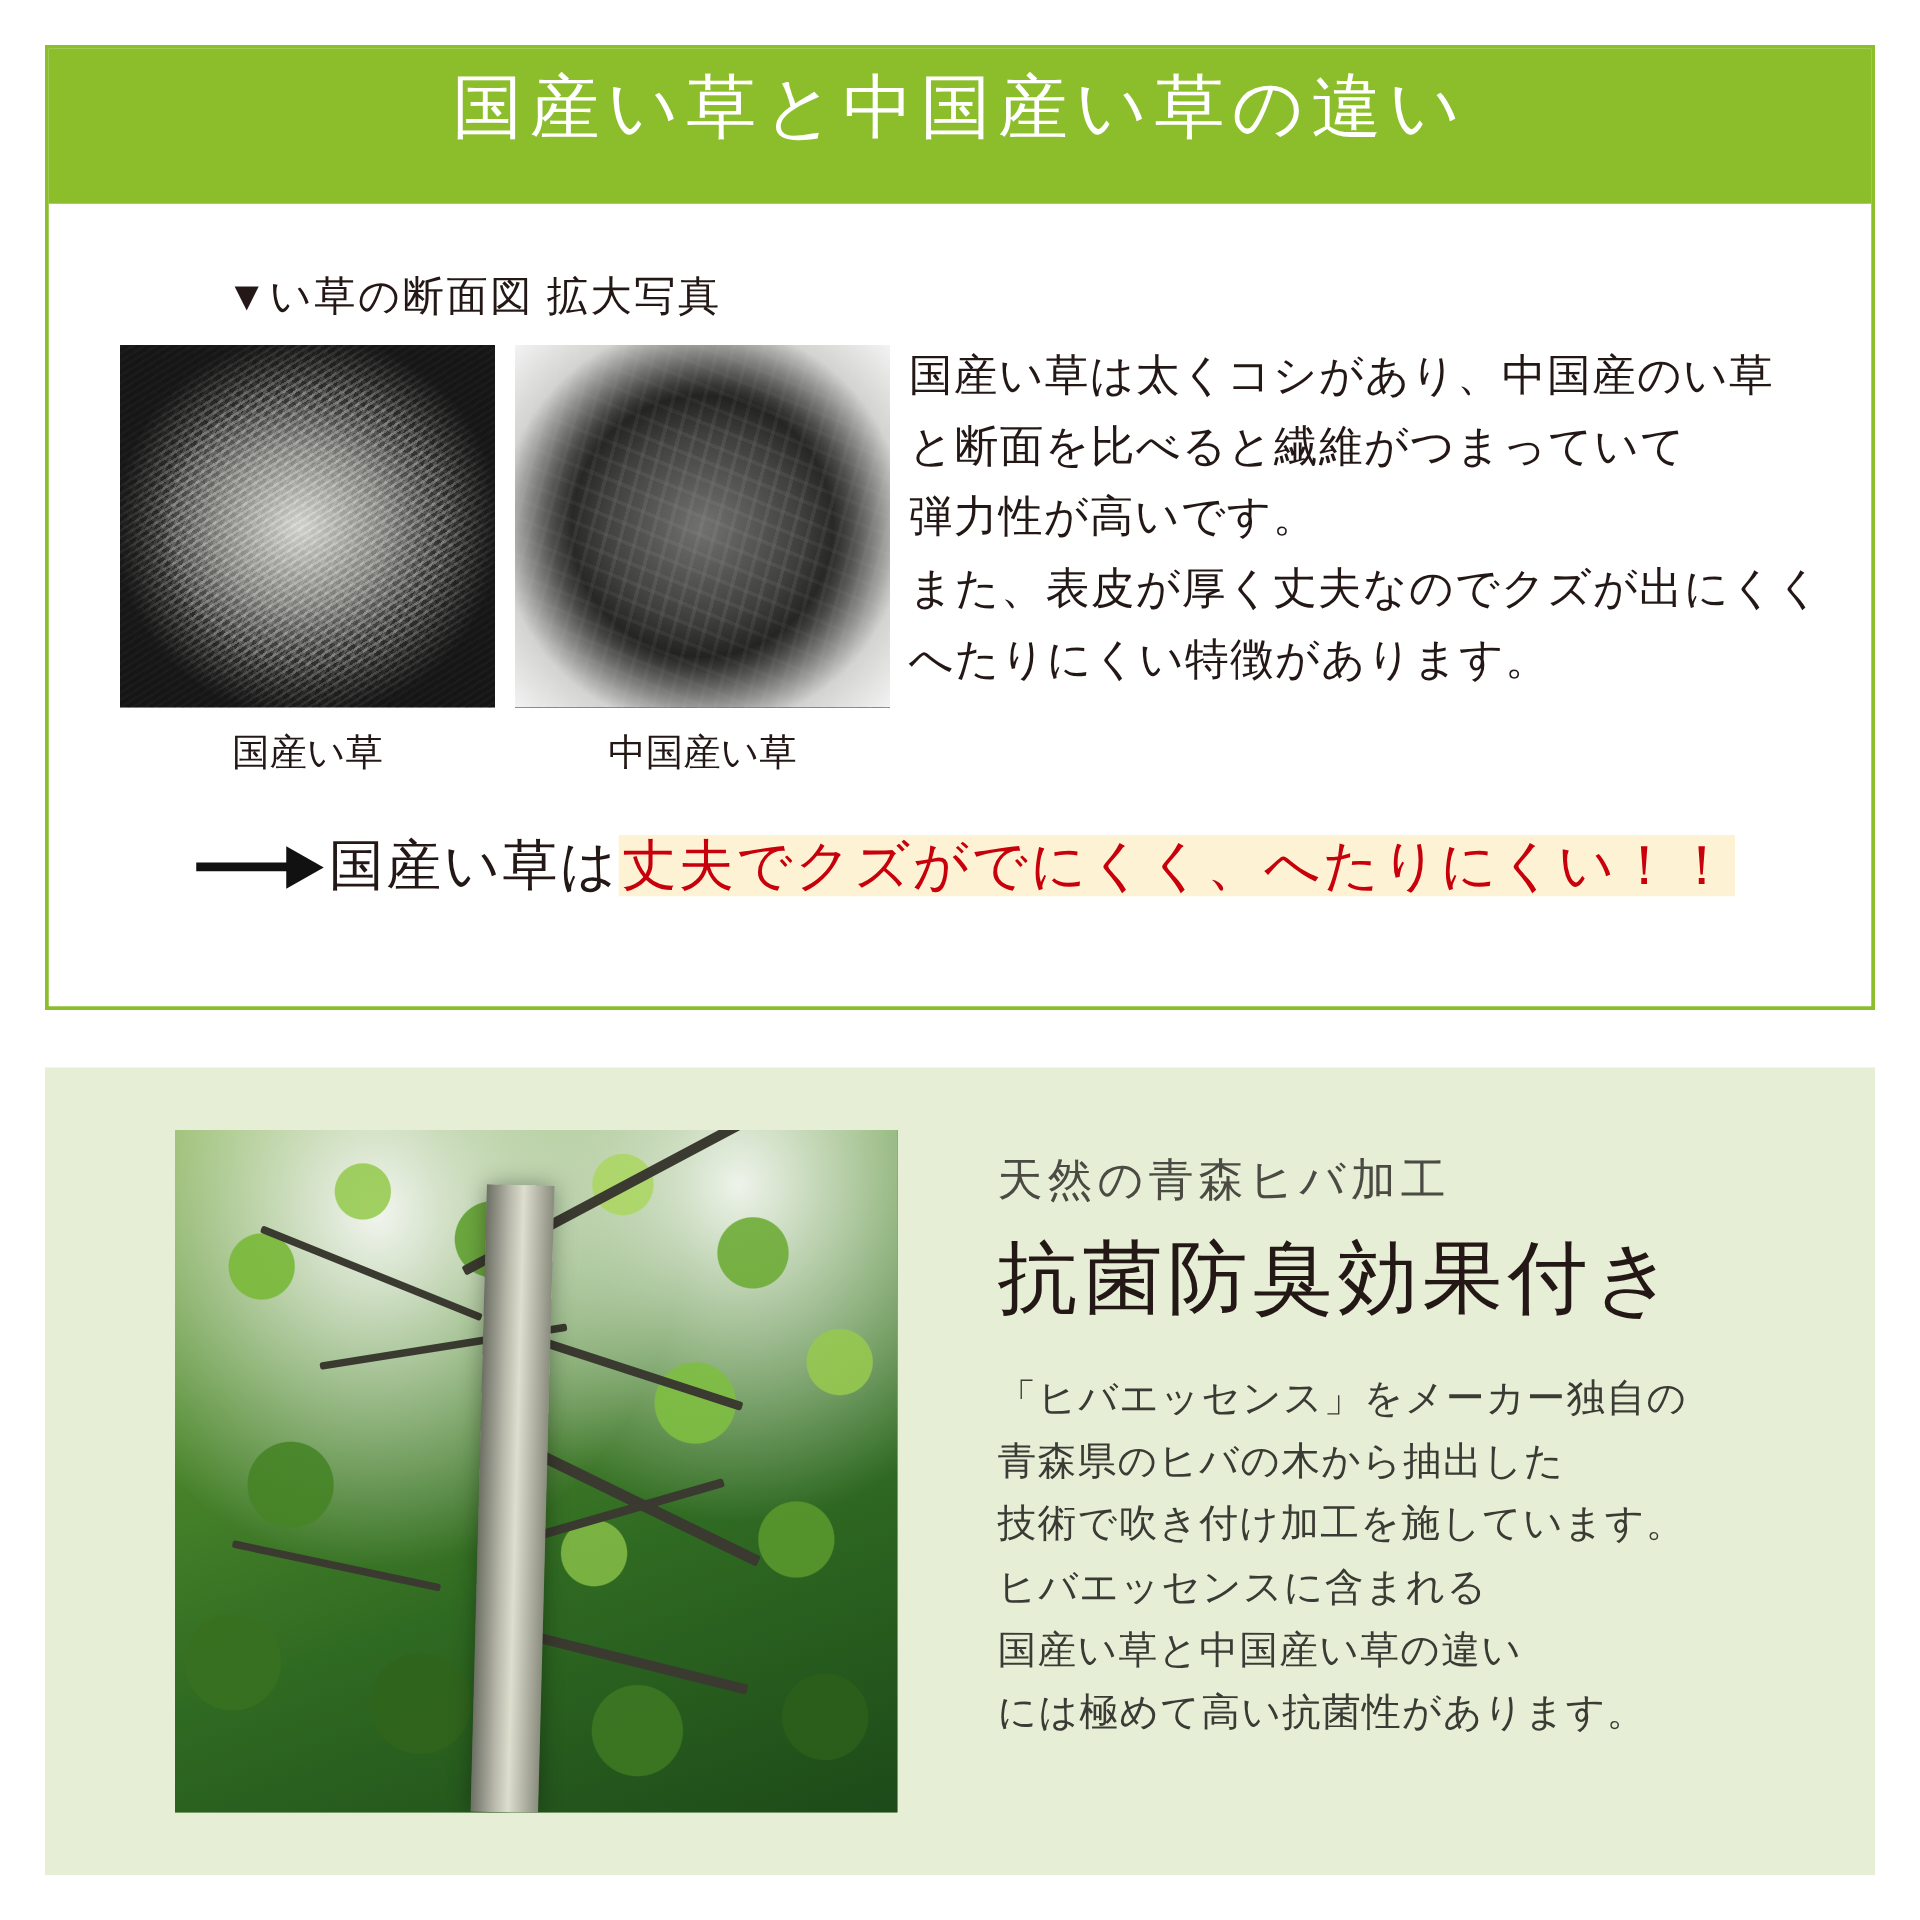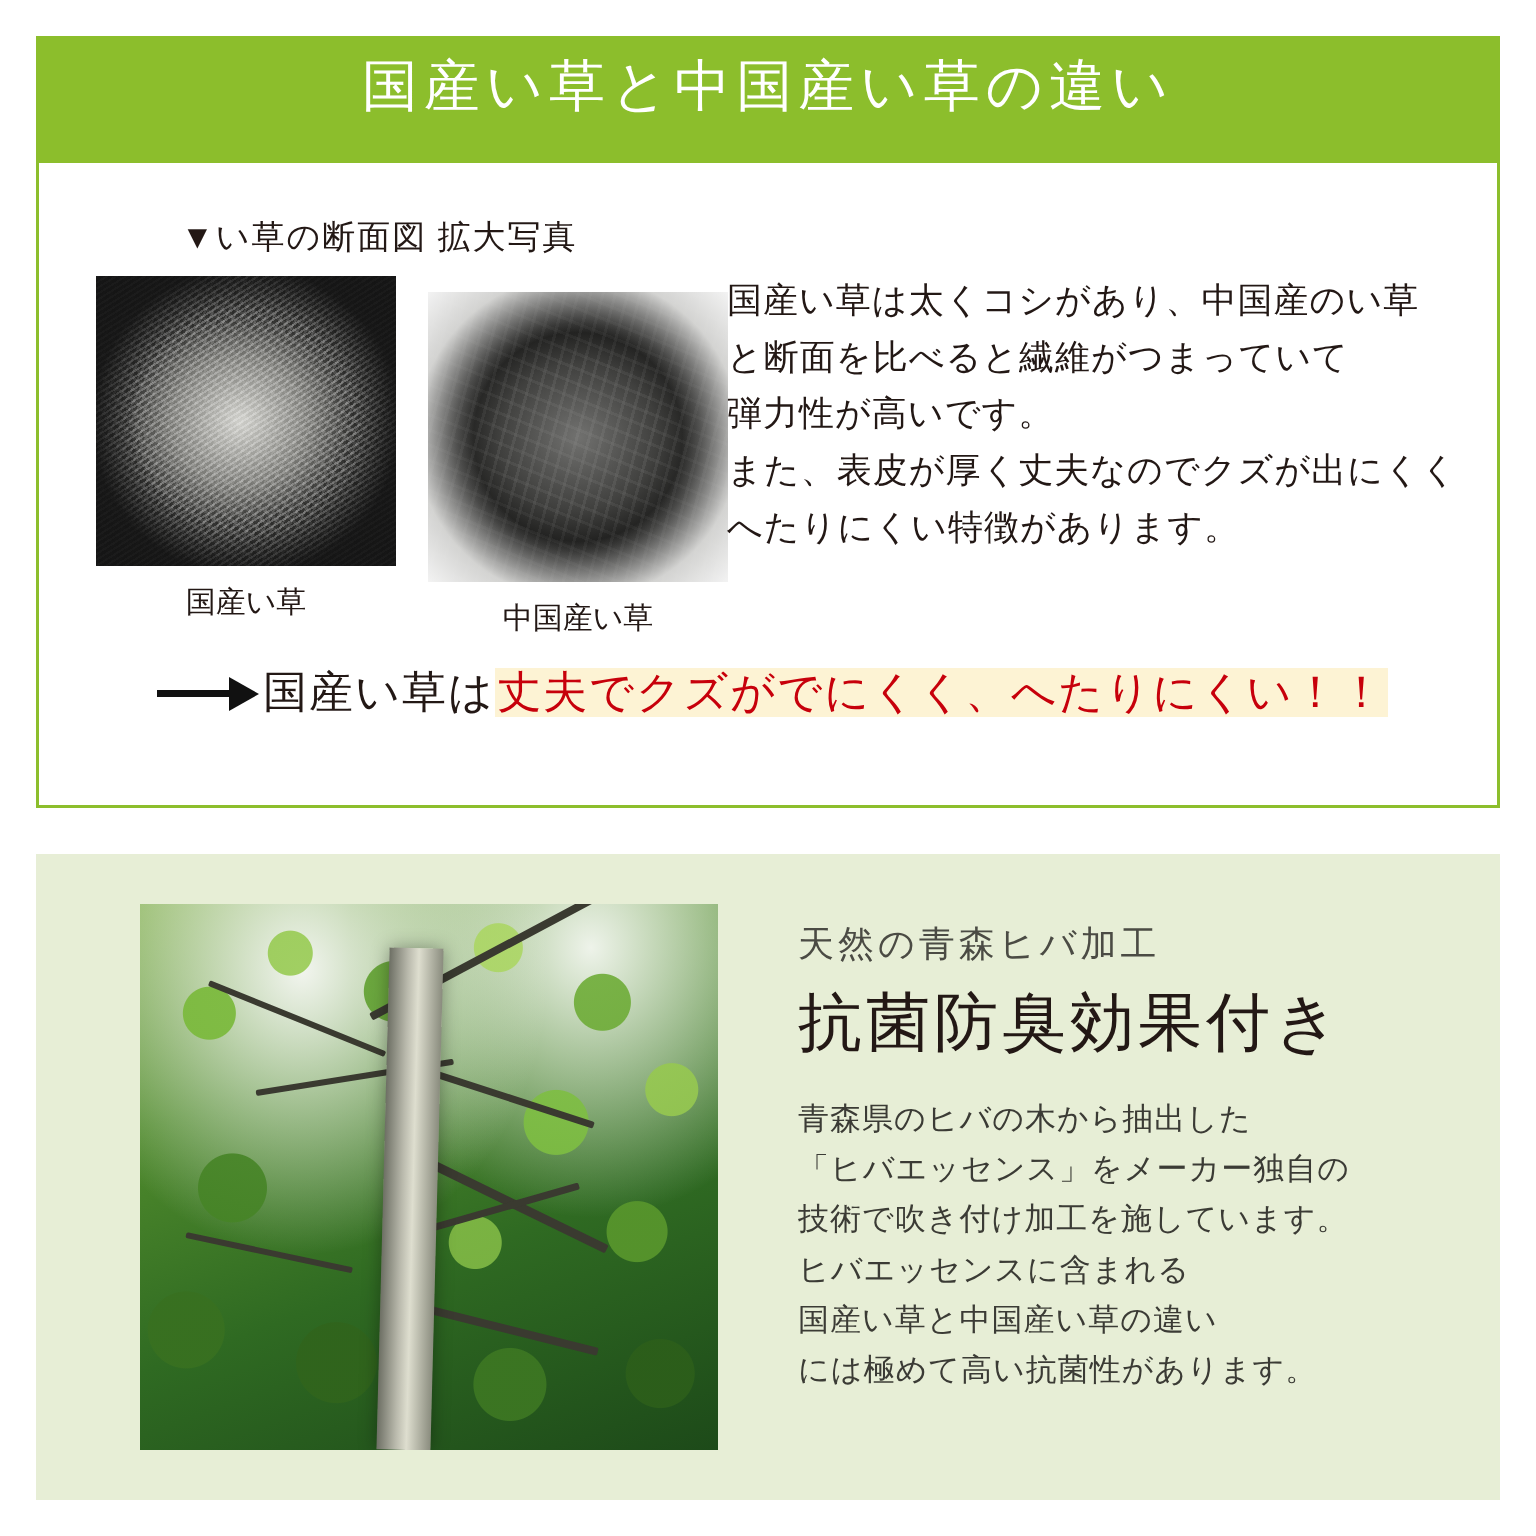--- a/index.html
+++ b/index.html
@@ -293,21 +293,21 @@
 
     <div class="compare-body">
 
       <div class="caption-lead">▼い草の断面図 拡大写真</div>
 
       <div class="photo-row">
         <figure class="photo-block" style="margin:0;">
           <div class="photo-thumb domestic"></div>
           <figcaption class="photo-label">国産い草</figcaption>
         </figure>
-        <figure class="photo-block" style="margin:16px;">
+        <figure class="photo-block" style="margin:0;">
           <div class="photo-thumb chinese"></div>
           <figcaption class="photo-label">中国産い草</figcaption>
         </figure>
       </div>
 
       <div class="compare-text">
         <div>国産い草は太くコシがあり、中国産のい草</div>
         <div>と断面を比べると繊維がつまっていて</div>
         <div>弾力性が高いです。</div>
         <div>また、表皮が厚く丈夫なのでクズが出にくく</div>
@@ -340,22 +340,22 @@
       <div class="branch b7"></div>
       <div class="branch b6"></div>
       <div class="branch b8"></div>
       <div class="trunk"></div>
     </div>
 
     <div class="hiba-text">
       <div class="hiba-sub">天然の青森ヒバ加工</div>
       <div class="hiba-head">抗菌防臭効果付き</div>
       <div class="hiba-body">
+        <div>「ヒバエッセンス」をメーカー独自の</div>
         <div>青森県のヒバの木から抽出した</div>
-        <div>「ヒバエッセンス」をメーカー独自の</div>
         <div>技術で吹き付け加工を施しています。</div>
         <div>ヒバエッセンスに含まれる</div>
         <div>国産い草と中国産い草の違い</div>
         <div>には極めて高い抗菌性があります。</div>
       </div>
     </div>
 
   </section>
 
 </div>

